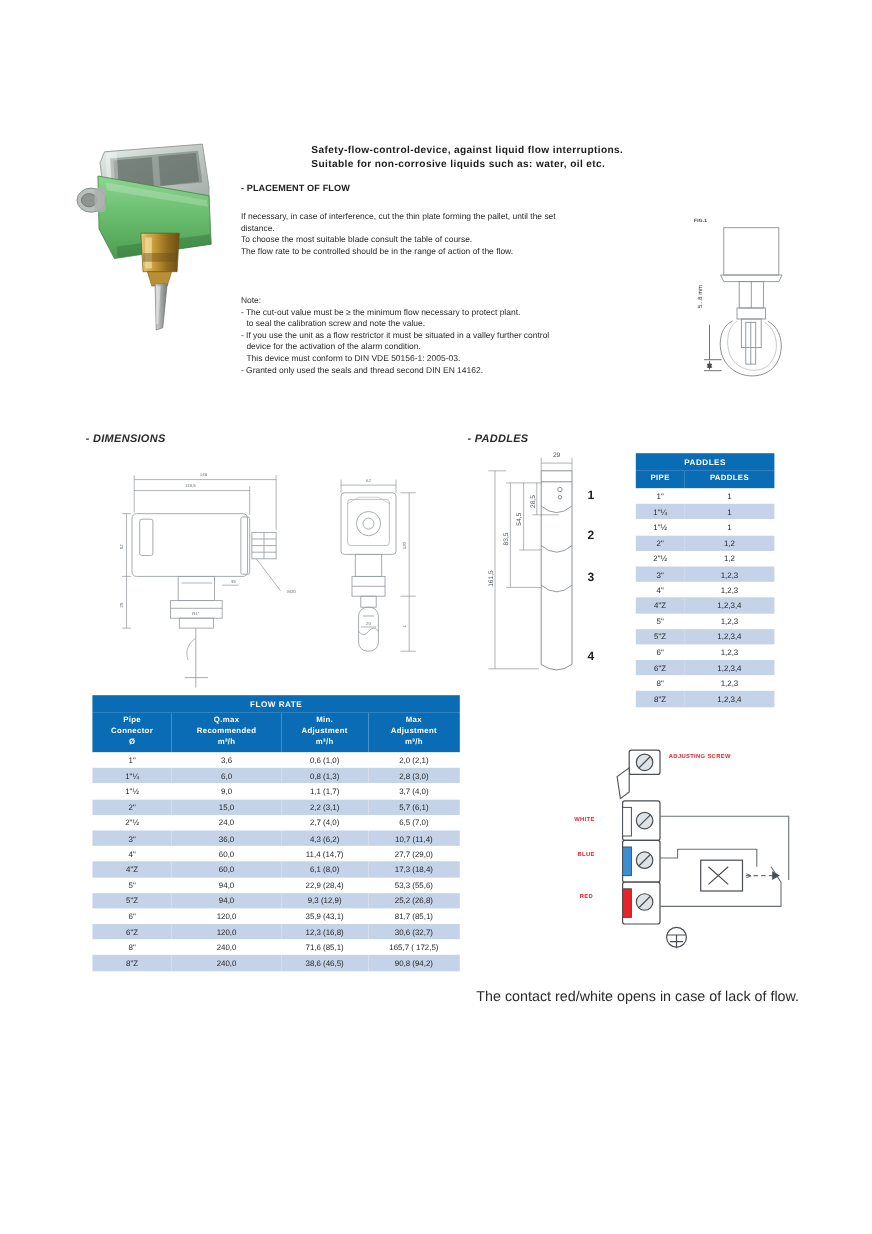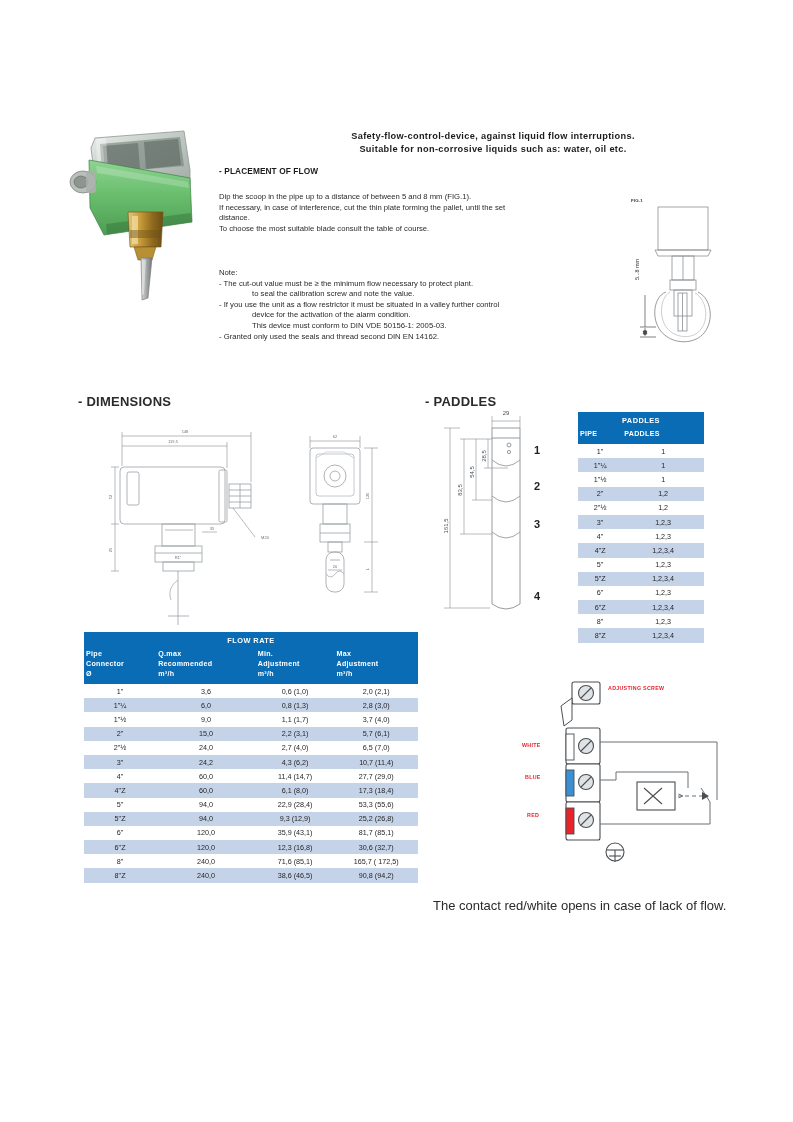--- a/index.html
+++ b/index.html
@@ -26,58 +26,57 @@
   .photo-wrap { left: 62px; top: 126px; width: 150px; height: 182px; }
   .photo-svg { display: block; }
 
   
   .intro {
     left: 283px; top: 130px; width: 420px;
     font-size: 9.2px; font-weight: bold;
     letter-spacing: 0.35px;
     line-height: 12.5px;
     color: #1c1c1c;
-    text-align: center;
   }
   
   .sec-label {
     left: 219px; top: 166px;
     font-size: 8.3px; font-weight: bold;
     letter-spacing: 0.1px;
     color: #1c1c1c;
   }
   .body-text {
     left: 219px; top: 192px; width: 400px;
     font-size: 7.7px; line-height: 10.6px;
     color: #2a2a2a;
   }
   .note-text {
     left: 219px; top: 268px; width: 410px;
     font-size: 7.7px; line-height: 10.6px;
     color: #2a2a2a;
   }
-  .note-text .ind { padding-left: 5px; display:block;margin-left:28px; }
+  .note-text .ind { padding-left: 5px; display:block; }
 
   
   .fig1 { left: 626px; top: 197px; width: 100px; height: 160px; }
   .fig1-cap {
     left: 631px; top: 198px;
     font-size: 4.4px; font-weight: bold; color: #333;
     letter-spacing: 0.2px;
   }
   .fig1-dim {
     left: 634px; top: 280px;
     font-size: 5.4px; color: #333;
     transform: rotate(-90deg); transform-origin: left top;
     white-space: nowrap;
   }
 
   
   .head-it {
-    font-size: 13px; font-weight: bold; 
+    font-size: 10px; font-weight: bold; font-style: italic;
     color: #2b2b2b; letter-spacing: 0.25px;
   }
   .head-dim { left: 78px; top: 394px; }
   .head-pad { left: 425px; top: 394px; }
 
   
   .draw1 { left: 105px; top: 420px; width: 190px; height: 210px; }
   .draw2 { left: 300px; top: 424px; width: 105px; height: 205px; }
   .draw3 { left: 430px; top: 408px; width: 135px; height: 215px; }
 
@@ -90,21 +89,21 @@
   table.tbl th.title {
     background: #0a6cb4; color: #ffffff;
     font-size: 7.4px; font-weight: bold;
     letter-spacing: 0.45px;
     padding: 4px 0 3px 0; text-align: center;
   }
   table.tbl th.col {
     background: #0a6cb4; color: #ffffff;
     font-size: 7.1px; font-weight: bold;
     letter-spacing: 0.3px;
-    padding: 1px 2px 5px 2px; text-align: left;
+    padding: 1px 2px 5px 2px; text-align: center;
     vertical-align: top; line-height: 10px;
   }
   table.tbl td {
     text-align: center; padding: 2.6px 2px;
     font-size: 7.2px; line-height: 9px;
     color: #1f1f1f;
   }
   table.tbl tr.alt td { background: #c5d3e8; }
   table.tbl tr.norm td { background: #ffffff; }
 
@@ -199,24 +198,24 @@
   </div>
 
   <div class="abs intro">
     <div>Safety-flow-control-device, against liquid flow interruptions.</div>
     <div>Suitable for non-corrosive liquids such as: water, oil etc.</div>
   </div>
 
   <div class="abs sec-label">- PLACEMENT OF FLOW</div>
 
   <div class="abs body-text">
-    <div>Dip the scoop in the pipe up to a distance of between 5 and 8 mm (FIG.1).</div>
     <div>If necessary, in case of interference, cut the thin plate forming the pallet, until the set</div>
     <div>distance.</div>
     <div>To choose the most suitable blade consult the table of course.</div>
+    <div>The flow rate to be controlled should be in the range of action of the flow.</div>
   </div>
 
   <div class="abs note-text">
     <div>Note:</div>
     <div>- The cut-out value must be ≥ the minimum flow necessary to protect plant.</div>
     <div class="ind">to seal the calibration screw and note the value.</div>
     <div>- If you use the unit as a flow restrictor it must be situated in a valley further control</div>
     <div class="ind">device for the activation of the alarm condition.</div>
     <div class="ind">This device must conform to DIN VDE 50156-1: 2005-03.</div>
     <div>- Granted only used the seals and thread second DIN EN 14162.</div>
@@ -521,21 +520,21 @@
             <td>5,7 (6,1)</td>
           </tr>
           <tr class="norm">
             <td>2"½</td>
             <td>24,0</td>
             <td>2,7 (4,0)</td>
             <td>6,5 (7,0)</td>
           </tr>
           <tr class="alt">
             <td>3"</td>
-            <td>24,2</td>
+            <td>36,0</td>
             <td>4,3 (6,2)</td>
             <td>10,7 (11,4)</td>
           </tr>
           <tr class="norm">
             <td>4"</td>
             <td>60,0</td>
             <td>11,4 (14,7)</td>
             <td>27,7 (29,0)</td>
           </tr>
           <tr class="alt">

